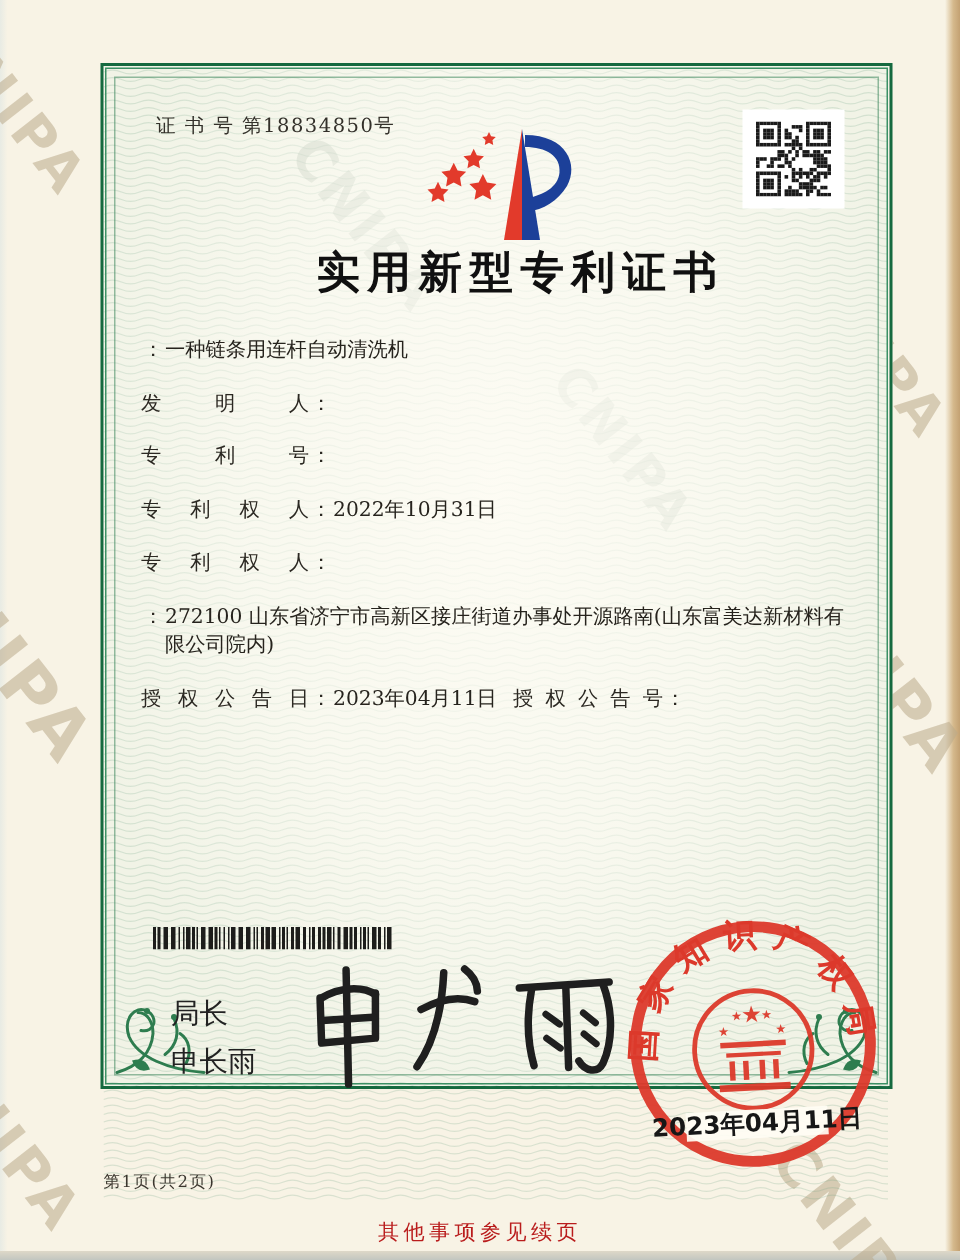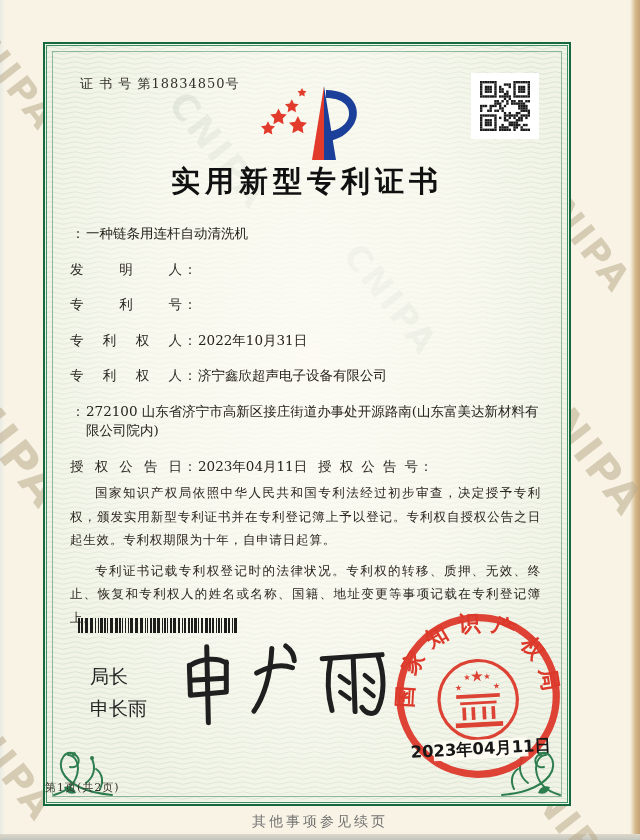--- a/index.html
+++ b/index.html
@@ -16,58 +16,58 @@
     background:linear-gradient(to bottom,#ded8c8,#c2c6c0);}
   .edge-left{position:absolute;left:0;top:0;width:5px;height:100%;
     background:linear-gradient(to right,#e8ebe4,rgba(232,235,228,0));}
   
   .wm{position:absolute;font-family:"DejaVu Sans","Liberation Sans",sans-serif;
     font-weight:bold;letter-spacing:3px;transform:rotate(52deg);transform-origin:left top;
     color:rgba(186,170,138,0.55);pointer-events:none;}
   .wm.inner{color:rgba(155,170,152,0.33);}
   
   .frame{
-    position:absolute;left:43px;top:42px;width:528px;height:764px;
+    position:absolute;left:67px;top:42px;width:528px;height:684px;
     border:2.5px solid #15693f;background:#f1f3e6;box-sizing:border-box;
   }
   .frame-line{position:absolute;inset:1px;border:1px solid #3b9064;pointer-events:none;z-index:1;}
   .inner-hairline{position:absolute;inset:7px;border:1px solid rgba(46,125,80,0.5);pointer-events:none;z-index:2;}
   .waves{position:absolute;left:0;top:0;z-index:0;}
   .vignette{position:absolute;inset:0;z-index:1;pointer-events:none;
     background:radial-gradient(ellipse at 50% 42%, rgba(255,253,246,0.85) 0%, rgba(255,253,246,0.55) 45%, rgba(255,253,246,0) 78%);}
   .flourish{position:absolute;z-index:2;}
   
   .content{position:absolute;inset:0;z-index:3;}
   .cert-no{position:absolute;left:35px;top:31px;font-size:13px;letter-spacing:1px;color:#33302a;}
   .logo{position:absolute;left:205px;top:40px;}
   .qr-patch{position:absolute;left:426px;top:29px;width:68px;height:66px;background:#fff;
     display:flex;align-items:center;justify-content:center;}
   .title{position:absolute;left:0;top:118px;width:100%;text-align:center;
-    font-size:29px;font-weight:bold;letter-spacing:5px;color:#101010;}
+    font-size:29px;font-weight:bold;letter-spacing:5px;color:#101010;padding-left:16px;}
   .fields{position:absolute;left:25px;right:26px;top:180px;font-size:13.5px;line-height:1.45;}
   .row{display:flex;margin-bottom:16px;align-items:flex-start;}
   .flabel{display:inline-block;width:112px;text-align:justify;text-align-last:justify;
     flex:none;color:#2b2822;}
   .colon{flex:none;width:16px;text-align:center;}
   .fvalue{flex:1;color:#26231d;}
   .fvalue.fixed{flex:none;width:120px;}
   .flabel.second{width:100px;}
   .paras{position:absolute;left:25px;right:28px;top:437px;font-size:12.5px;line-height:1.88;
     letter-spacing:0.8px;text-align:justify;color:#2b2620;}
   .paras p{margin:0 0 7px 0;text-indent:2em;}
   .barcode{position:absolute;left:33px;top:574px;}
   .officer{position:absolute;left:45px;top:623px;
     font-family:"DejaVu Sans","Liberation Sans",sans-serif;font-size:19px;color:#222;line-height:1.0;}
   .officer .t{margin-bottom:13px;}
   .signature{position:absolute;left:128px;top:592px;transform:rotate(-2deg);}
   .seal{position:absolute;left:342px;top:561px;transform:rotate(-3deg);}
   .page-num{position:absolute;left:0;top:736px;width:100%;
     font-size:11px;letter-spacing:1px;color:#3a362e;}
   .cont-note{position:absolute;left:0;top:813px;width:100%;text-align:center;
-    font-size:14px;letter-spacing:3px;color:#737373;}
+    font-size:14px;letter-spacing:3px;color:#b91c1c;}
 </style>
 </head>
 <body>
 
 <div class="edge-left"></div>
 <div class="edge-right"></div>
 <div class="edge-bottom"></div>
 
 <span class="wm" style="left:-18px;top:6px;font-size:36px;">CNIPA</span>
 <span class="wm" style="left:556px;top:168px;font-size:36px;">CNIPA</span>
@@ -378,39 +378,34 @@
           <span class="colon">：</span>
       </div>
       <div class="row">
         <span class="flabel">专利权人</span>
           <span class="colon">：</span>
         <span class="fvalue">2022年10月31日</span>
       </div>
       <div class="row">
         <span class="flabel">专利权人</span>
           <span class="colon">：</span>
-        <span class="fvalue">济宁鑫欣超声电子设备有限公司</span>
       </div>
       <div class="row">
           <span class="colon">：</span>
         <span class="fvalue">272100 山东省济宁市高新区接庄街道办事处开源路南(山东富美达新材料有限公司院内)</span>
       </div>
       <div class="row">
         <span class="flabel">授权公告日</span>
           <span class="colon">：</span>
         <span class="fvalue fixed">2023年04月11日</span>
         <span class="flabel second">授权公告号</span>
           <span class="colon">：</span>
       </div>
     </div>
 
-    <div class="paras">
-      <p>国家知识产权局依照中华人民共和国专利法经过初步审查，决定授予专利权，颁发实用新型专利证书并在专利登记簿上予以登记。专利权自授权公告之日起生效。专利权期限为十年，自申请日起算。</p>
-      <p>专利证书记载专利权登记时的法律状况。专利权的转移、质押、无效、终止、恢复和专利权人的姓名或名称、国籍、地址变更等事项记载在专利登记簿上。</p>
-    </div>
 
     <svg class="barcode" id="barcode" width="162" height="15">
         <rect x="0" y="0" width="2" height="15" fill="#1d1d1b"></rect>
         <rect x="3" y="0" width="2" height="15" fill="#1d1d1b"></rect>
         <rect x="7" y="0" width="3" height="15" fill="#1d1d1b"></rect>
         <rect x="12" y="0" width="3" height="15" fill="#1d1d1b"></rect>
         <rect x="17" y="0" width="1" height="15" fill="#1d1d1b"></rect>
         <rect x="20" y="0" width="1" height="15" fill="#1d1d1b"></rect>
         <rect x="22" y="0" width="3" height="15" fill="#1d1d1b"></rect>
         <rect x="26" y="0" width="2" height="15" fill="#1d1d1b"></rect>

